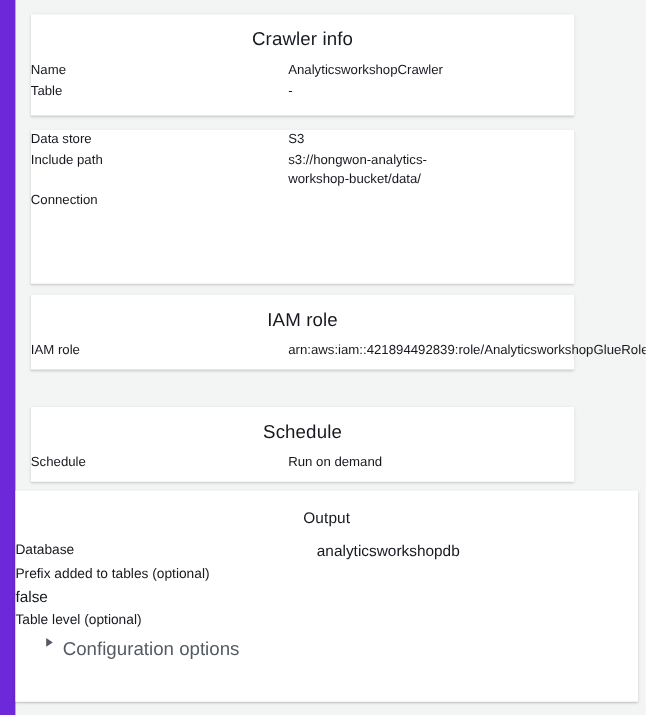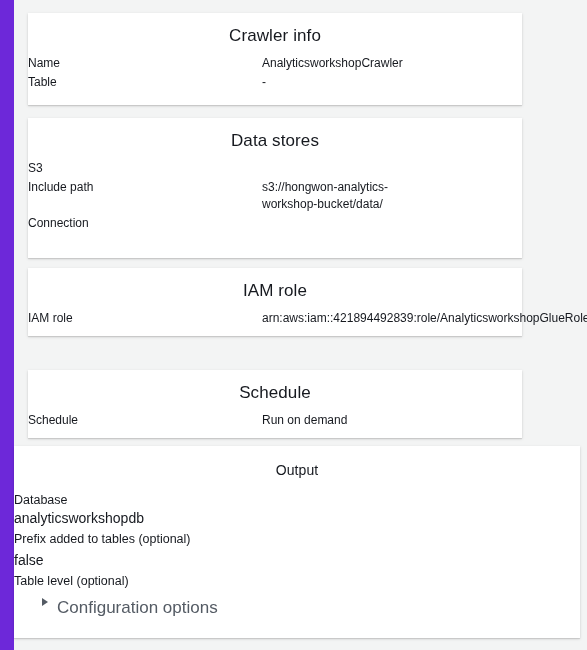--- a/index.html
+++ b/index.html
@@ -105,21 +105,21 @@
 
   
   .card.narrow .kv-value.nowrap {
     max-width: none;
     white-space: nowrap;
   }
 
   
   .card.wide .kv-label { width: 274px; font-size: 12.5px; line-height: 18px; }
   .card.wide .kv-value { font-size: 14px; line-height: 18px; max-width: 250px; }
-  .card.wide .kv-row { margin-bottom: 3px; flex-direction: column; }
+  .card.wide .kv-row { margin-bottom: 3px; }
 
   
   .expander {
     display: flex;
     align-items: flex-start;
     margin-top: 8px;
     margin-left: 28px;
     cursor: pointer;
     user-select: none;
   }
@@ -155,23 +155,23 @@
           <div class="kv-value">AnalyticsworkshopCrawler</div>
         </div>
         <div class="kv-row">
           <div class="kv-label">Table</div>
           <div class="kv-value">-</div>
         </div>
       </div>
     </div>
 
     <div class="card narrow" style="top:118px; height:140px;">
-      <div class="card-title">Data stores</div>
-      <div class="kv">
-        <div class="kv-row">
+      <div class="kv">
+        <div class="kv-row">
+          <div class="kv-label">Data store</div>
           <div class="kv-value">S3</div>
         </div>
         <div class="kv-row">
           <div class="kv-label">Include path</div>
           <div class="kv-value">s3://hongwon-analytics-workshop-bucket/data/</div>
         </div>
         <div class="kv-row">
           <div class="kv-label">Connection</div>
           <div class="kv-value"></div>
         </div>

